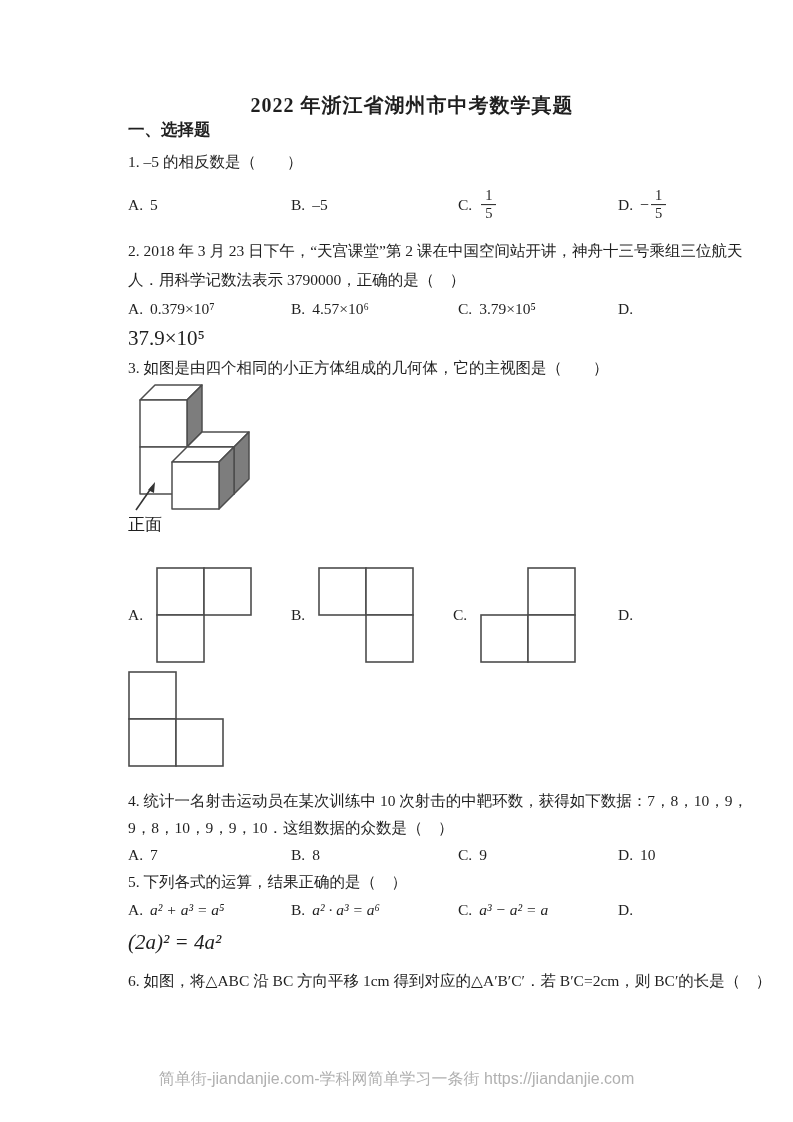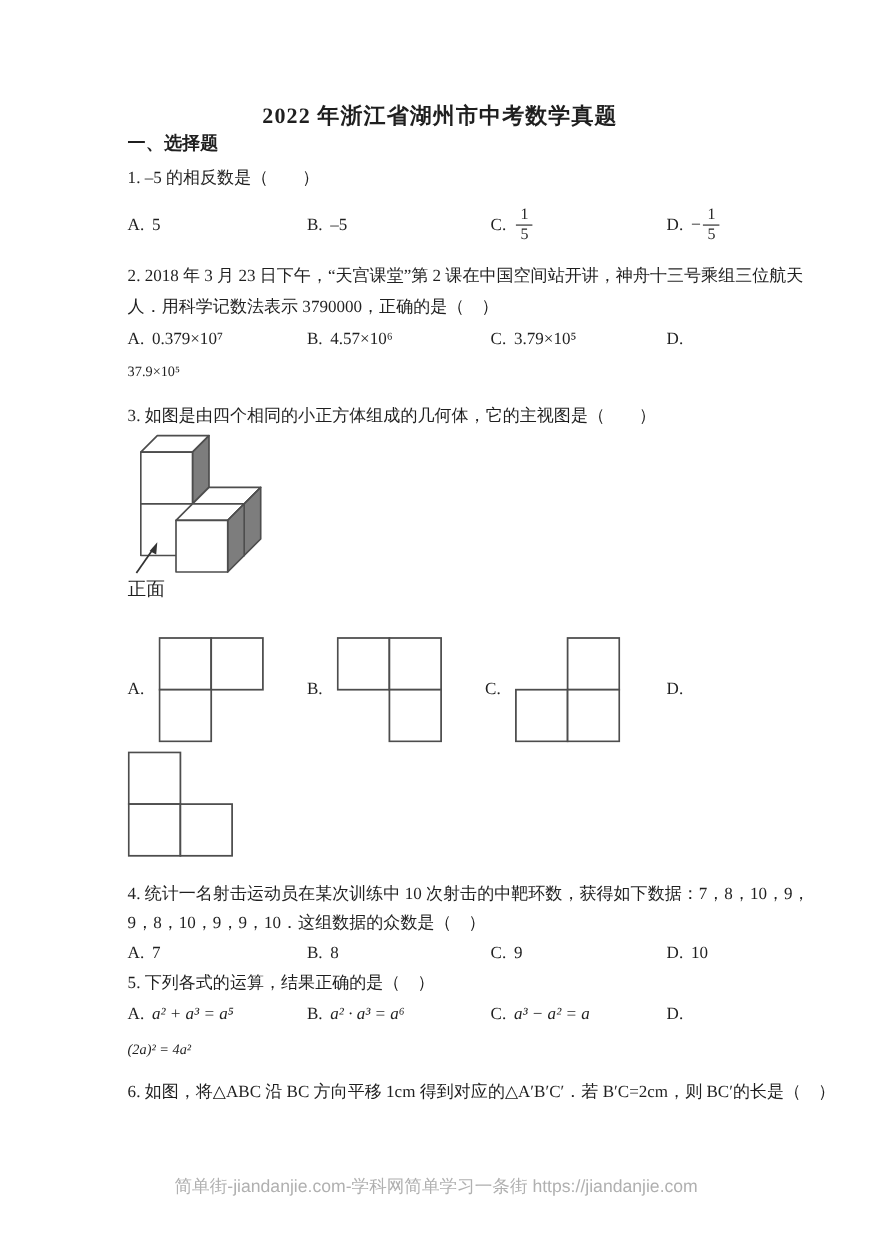--- a/index.html
+++ b/index.html
@@ -6,21 +6,21 @@
   html,body { background:#ffffff; }
   .page {
     position:relative;
     width:793px; height:1122px;
     background:#ffffff;
     font-family:"Liberation Serif","DejaVu Serif",serif;
     color:#1f1f1f;
     overflow:hidden;
   }
   .content {
-    position:absolute; left:116px; top:0; width:568px;
+    position:absolute; left:128px; top:0; width:568px;
   }
   .doc-title {
     padding-top:92px;
     font-size:20px; font-weight:bold; text-align:center;
     letter-spacing:1px; white-space:nowrap;
   }
   .section-heading {
     font-size:16.5px; font-weight:bold; white-space:nowrap;
   }
   .stem {
@@ -40,22 +40,22 @@
   .math { font-style:italic; }
   .frac { display:inline-flex; flex-direction:column; align-items:center;
           font-size:14.5px; line-height:1.2; margin-left:2px; }
   .frac-num { padding:0 4px; }
   .frac-den { border-top:1.3px solid #1f1f1f; padding:0 4px; }
   .frac-sign { font-size:16px; }
   .q1-options { margin-top:9px; }
   .q2-block { margin-top:7px; }
   .q2-options { margin-top:2px; }
   .overflow-line { margin-top:3px; height:26px; display:flex; align-items:center;
-                   font-size:13px; }
-  .q3-stem { margin-top:18px; }
+                   font-size:21px; }
+  .q3-stem { margin-top:7px; }
   .cube-figure { margin-top:5px; }
   .q3-row { position:relative; height:97px; margin-top:28px; }
   .fig-opt { position:absolute; top:50%; transform:translateY(-50%);
              display:flex; align-items:center; font-size:15.5px; }
   .fig-opt svg { margin-left:6px; }
   .q3-d-figure { margin-top:8px; height:96px; }
   .q4-block { margin-top:20px; }
   .q4-block .line { line-height:27px; white-space:nowrap; }
   .q4-options { margin-top:2px; height:24px; }
   .q5-stem { margin-top:5px; }

